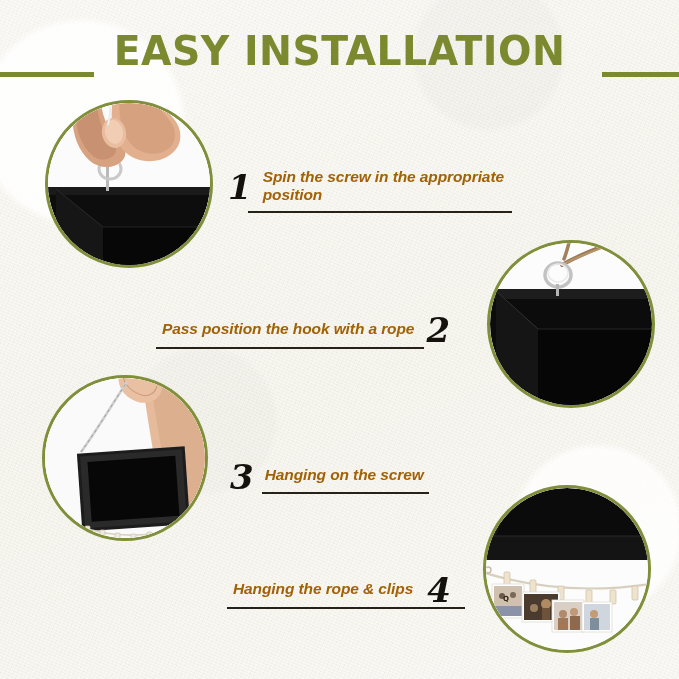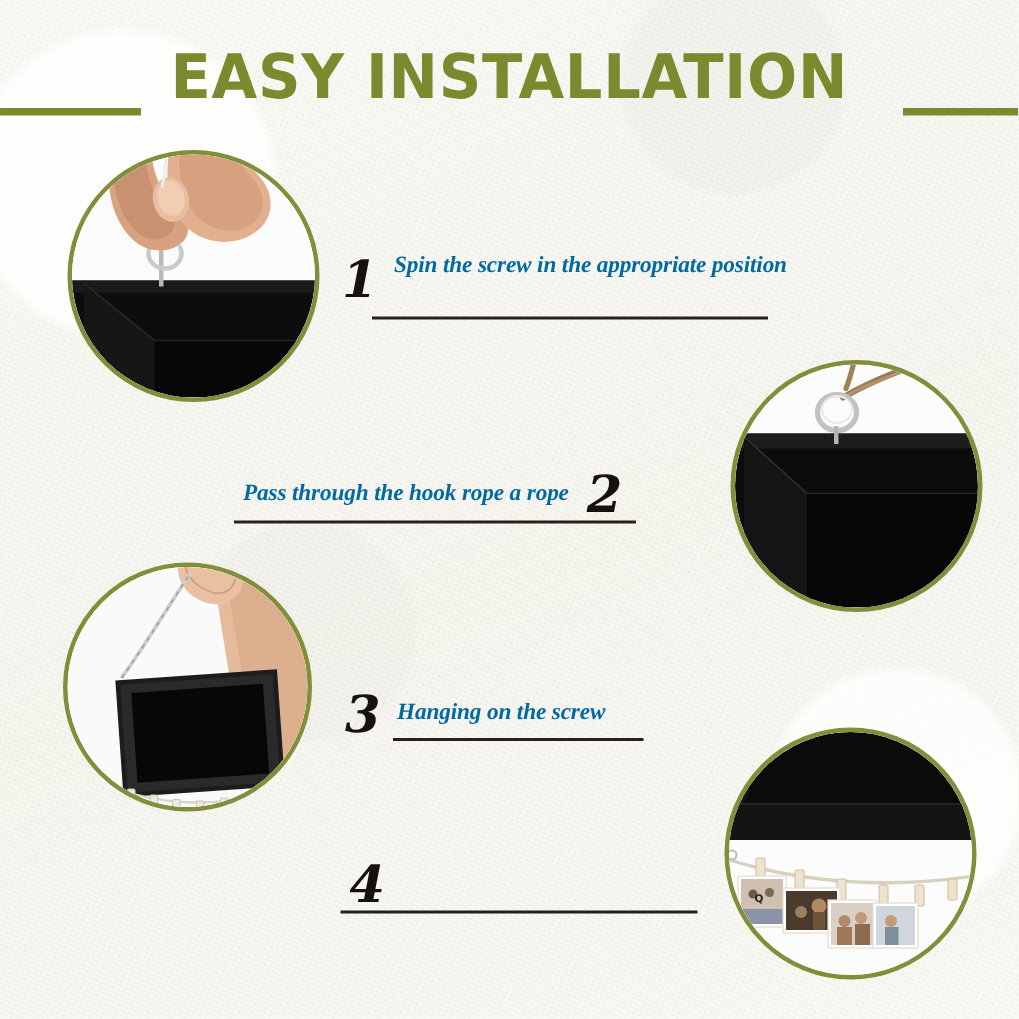--- a/index.html
+++ b/index.html
@@ -98,25 +98,25 @@
   }
   .step-num {
     font-family: "DejaVu Serif", serif;
     font-style: italic;
     font-weight: bold;
     font-size: 34px;
     color: #15120e;
     line-height: 1;
   }
   .step-text {
-    font-family: Liberation Serif, serif;
+    font-family: Liberation Sans, sans-serif;
     font-style: italic;
     font-weight: bold;
     font-size: 15.5px;
-    color: #0369a1;
+    color: #a16207;
     line-height: 18px;
     letter-spacing: -0.1px;
   }
   .step-underline {
     position: absolute;
     height: 2px;
     background: #262219;
   }
 
   
@@ -215,21 +215,21 @@
 
         <ellipse cx="68" cy="32" rx="13" ry="12" fill="none" stroke="#c2c2c2" stroke-width="3.5"></ellipse>
         <ellipse cx="68" cy="30" rx="10" ry="9" fill="none" stroke="#e9e9e9" stroke-width="1.4"></ellipse>
 
         <rect x="66" y="41" width="3" height="12" fill="#b5b5b5"></rect>
       </svg>
     </div>
   </div>
 
   <div class="step" id="step-2">
-    <span class="step-text">Pass through the hook rope a rope</span>
+    <span class="step-text">Pass position the hook with a rope</span>
     <span class="step-num">2</span>
   </div>
   <div class="step-underline" id="u2"></div>
 
   <div class="photo-circle" id="circle-3">
     <div class="photo-inner">
       <svg width="160" height="160" viewBox="0 0 160 160">
         <rect x="0" y="0" width="160" height="160" fill="#f7f7f7"></rect>
         <rect x="0" y="0" width="160" height="160" fill="#fafafa"></rect>
 
@@ -320,17 +320,18 @@
           <rect x="96" y="114" width="30" height="30" fill="#ffffff" stroke="#e2ddd2" stroke-width="0.8"></rect>
           <rect x="98" y="116" width="26" height="26" fill="#cfd6dd"></rect>
           <circle cx="108" cy="126" r="4" fill="#c39b77"></circle>
           <rect x="104" y="130" width="9" height="12" fill="#7f8e9c"></rect>
         </g>
       </svg>
     </div>
   </div>
 
   <div class="step" id="step-4">
+    <span class="step-text">Hanging the rope &amp; clips</span>
     <span class="step-num">4</span>
   </div>
   <div class="step-underline" id="u4"></div>
 
 </div>
 
 </body></html>

